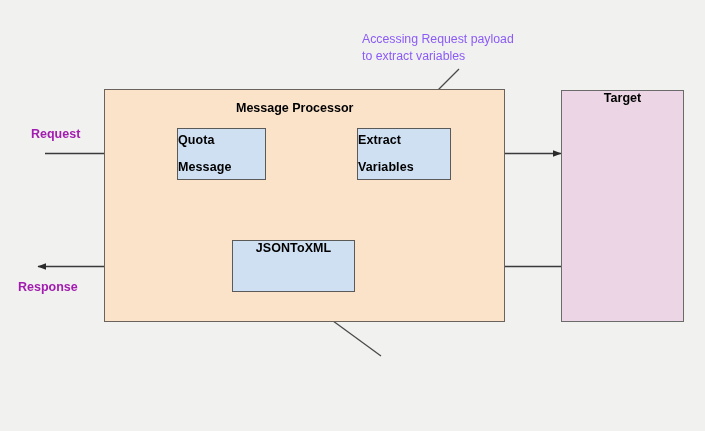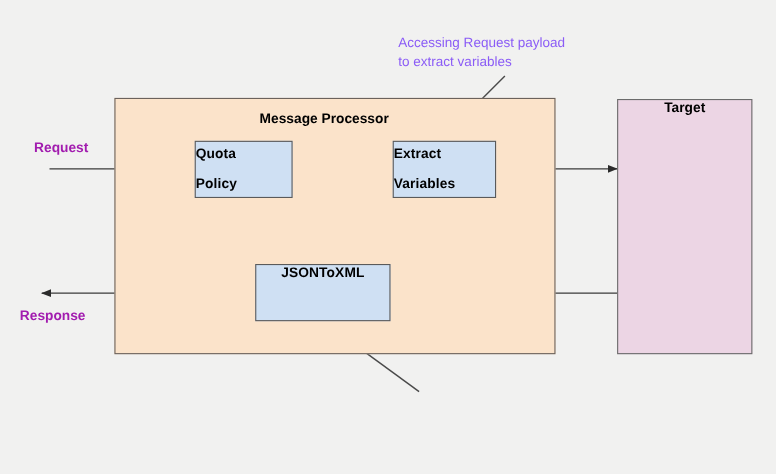--- a/index.html
+++ b/index.html
@@ -103,21 +103,21 @@
 
     <line x1="292" y1="291" x2="381" y2="356" stroke="#4a4a4a" stroke-width="1.3"></line>
   </svg>
 
   <div class="node container-node" style="left:104px; top:89px; width:401px; height:233px;"></div>
 
   <div class="container-title" style="left:236px; top:101px;">Message Processor</div>
 
   <div class="node policy-node" style="left:177px; top:128px; width:89px; height:52px; flex-direction:column;">
     <span>Quota</span>
-    <span>Policy</span>
+    <span>Message</span>
   </div>
 
   <div class="node policy-node" style="left:333px; top:128px; width:94px; height:52px; flex-direction:column;margin-left:24px;">
     <span>Extract</span>
     <span>Variables</span>
   </div>
 
   <div class="node policy-node" style="left:232px; top:240px; width:123px; height:52px;">
     <span>JSONToXML</span>
   </div>

